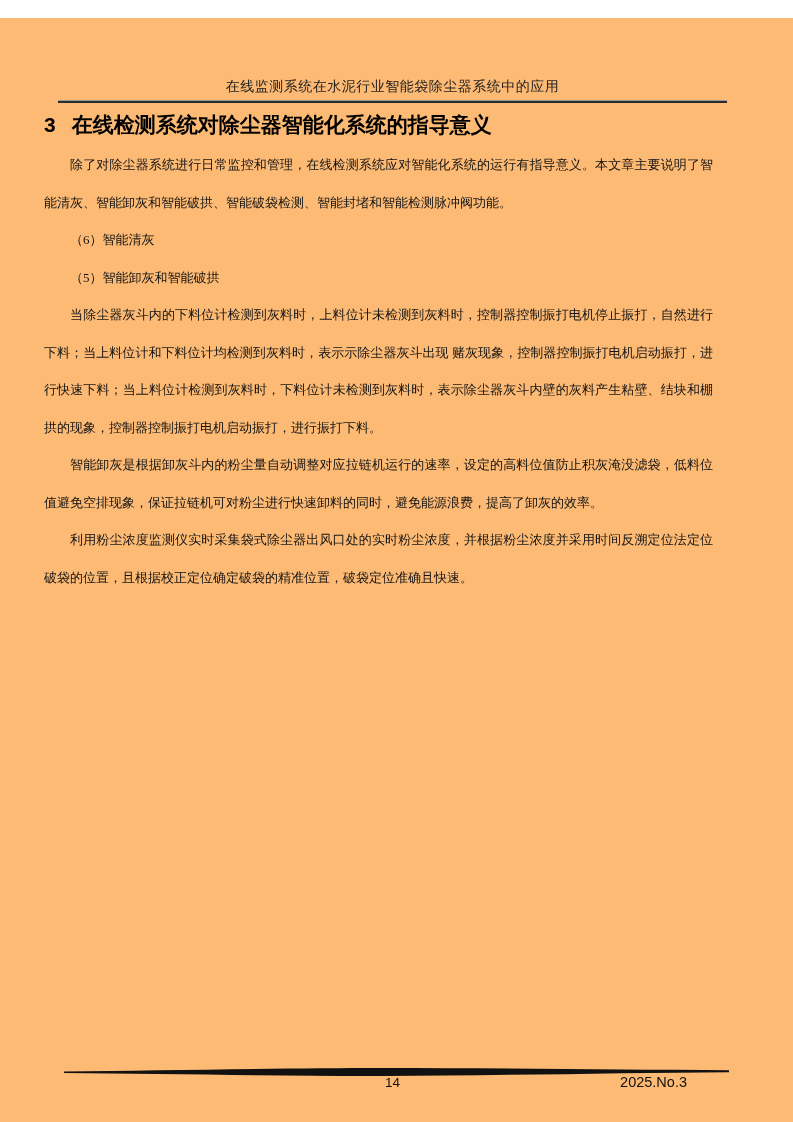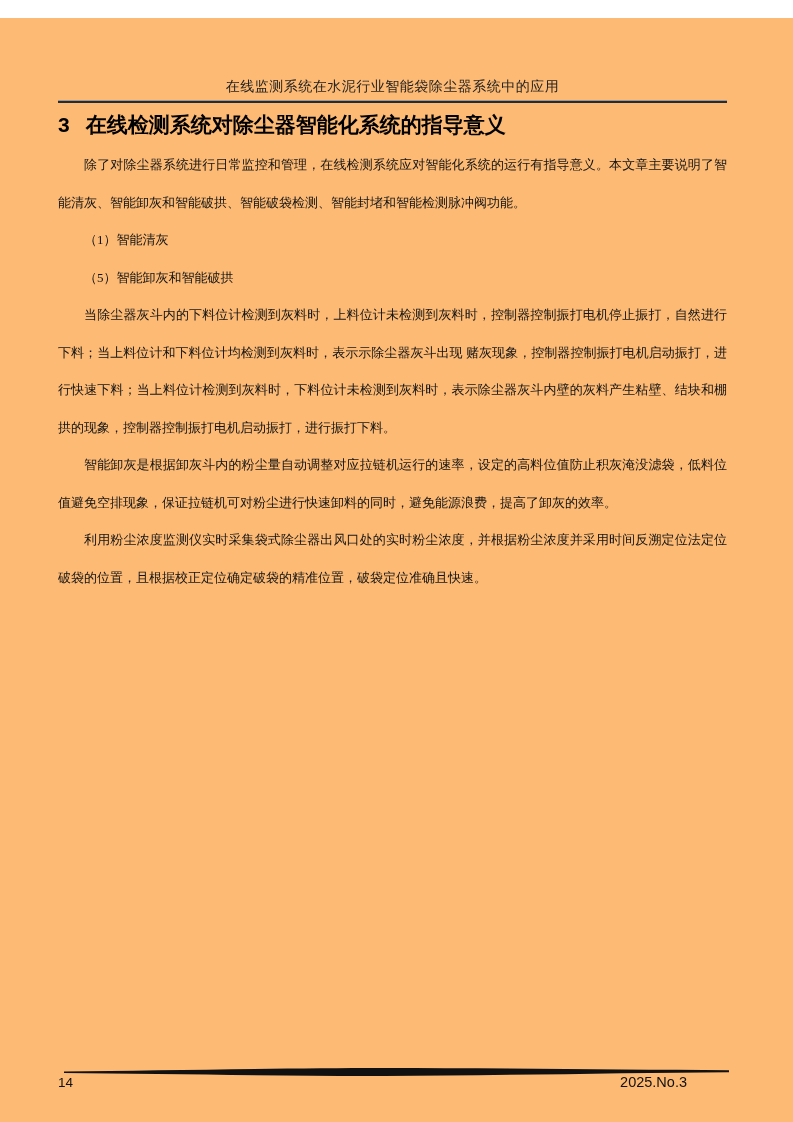--- a/index.html
+++ b/index.html
@@ -31,21 +31,21 @@
     left: 58px;
     width: 669px;
     height: 3px;
     background: linear-gradient(to bottom, #9a9a9a 0%, #9a9a9a 35%, #2b2b2b 35%, #2b2b2b 100%);
   }
 
   
   .content {
     position: absolute;
     top: 86px;
-    left: 58px;
+    left: 44px;
     width: 669px;
   }
   .section-heading {
     margin: 0;
     height: 42px;
     line-height: 42px;
     font-family: "Liberation Sans", sans-serif;
     font-weight: 700;
     font-size: 21px;
     color: #000000;
@@ -70,20 +70,21 @@
     top: 1048px;
     width: 665px;
     height: 12px;
     display: block;
   }
   .page-number {
     position: absolute;
     top: 1057px;
     left: 58px;
     width: 669px;
+    text-align: center;
     font-family: "Liberation Sans", sans-serif;
     font-size: 13.5px;
     color: #111111;
   }
   .issue-number {
     position: absolute;
     top: 1056px;
     right: 106px;
     font-family: "Liberation Sans", sans-serif;
     font-size: 14.5px;
@@ -100,21 +101,21 @@
   <div class="header-rule"></div>
 
   <div class="content">
 
     <h1 class="section-heading">
       <span class="sec-num">3</span><span class="sec-title">在线检测系统对除尘器智能化系统的指导意义</span>
     </h1>
 
     <p class="para">除了对除尘器系统进行日常监控和管理，在线检测系统应对智能化系统的运行有指导意义。本文章主要说明了智能清灰、智能卸灰和智能破拱、智能破袋检测、智能封堵和智能检测脉冲阀功能。</p>
 
-    <p class="para">（1）智能清灰</p>
+    <p class="para">（6）智能清灰</p>
 
 
     <p class="para">（5）智能卸灰和智能破拱</p>
 
     <p class="para">当除尘器灰斗内的下料位计检测到灰料时，上料位计未检测到灰料时，控制器控制振打电机停止振打，自然进行下料；当上料位计和下料位计均检测到灰料时，表示示除尘器灰斗出现 赌灰现象，控制器控制振打电机启动振打，进行快速下料；当上料位计检测到灰料时，下料位计未检测到灰料时，表示除尘器灰斗内壁的灰料产生粘壁、结块和棚拱的现象，控制器控制振打电机启动振打，进行振打下料。</p>
 
     <p class="para">智能卸灰是根据卸灰斗内的粉尘量自动调整对应拉链机运行的速率，设定的高料位值防止积灰淹没滤袋，低料位值避免空排现象，保证拉链机可对粉尘进行快速卸料的同时，避免能源浪费，提高了卸灰的效率。</p>
 
 
     <p class="para">利用粉尘浓度监测仪实时采集袋式除尘器出风口处的实时粉尘浓度，并根据粉尘浓度并采用时间反溯定位法定位破袋的位置，且根据校正定位确定破袋的精准位置，破袋定位准确且快速。</p>

